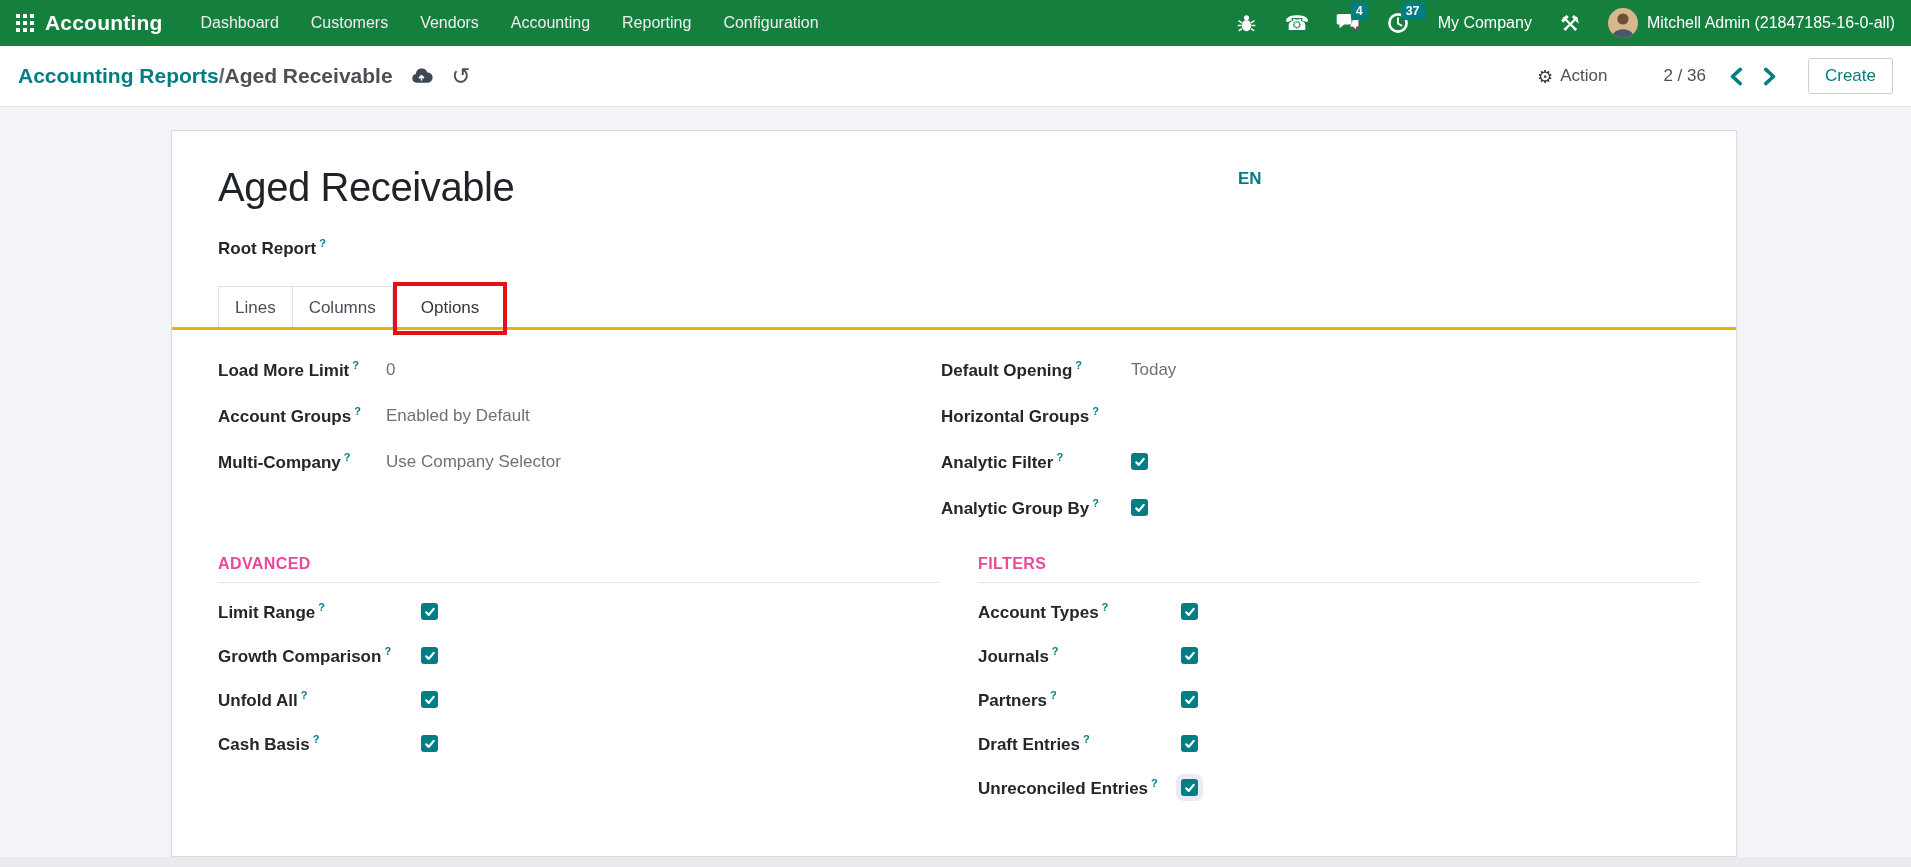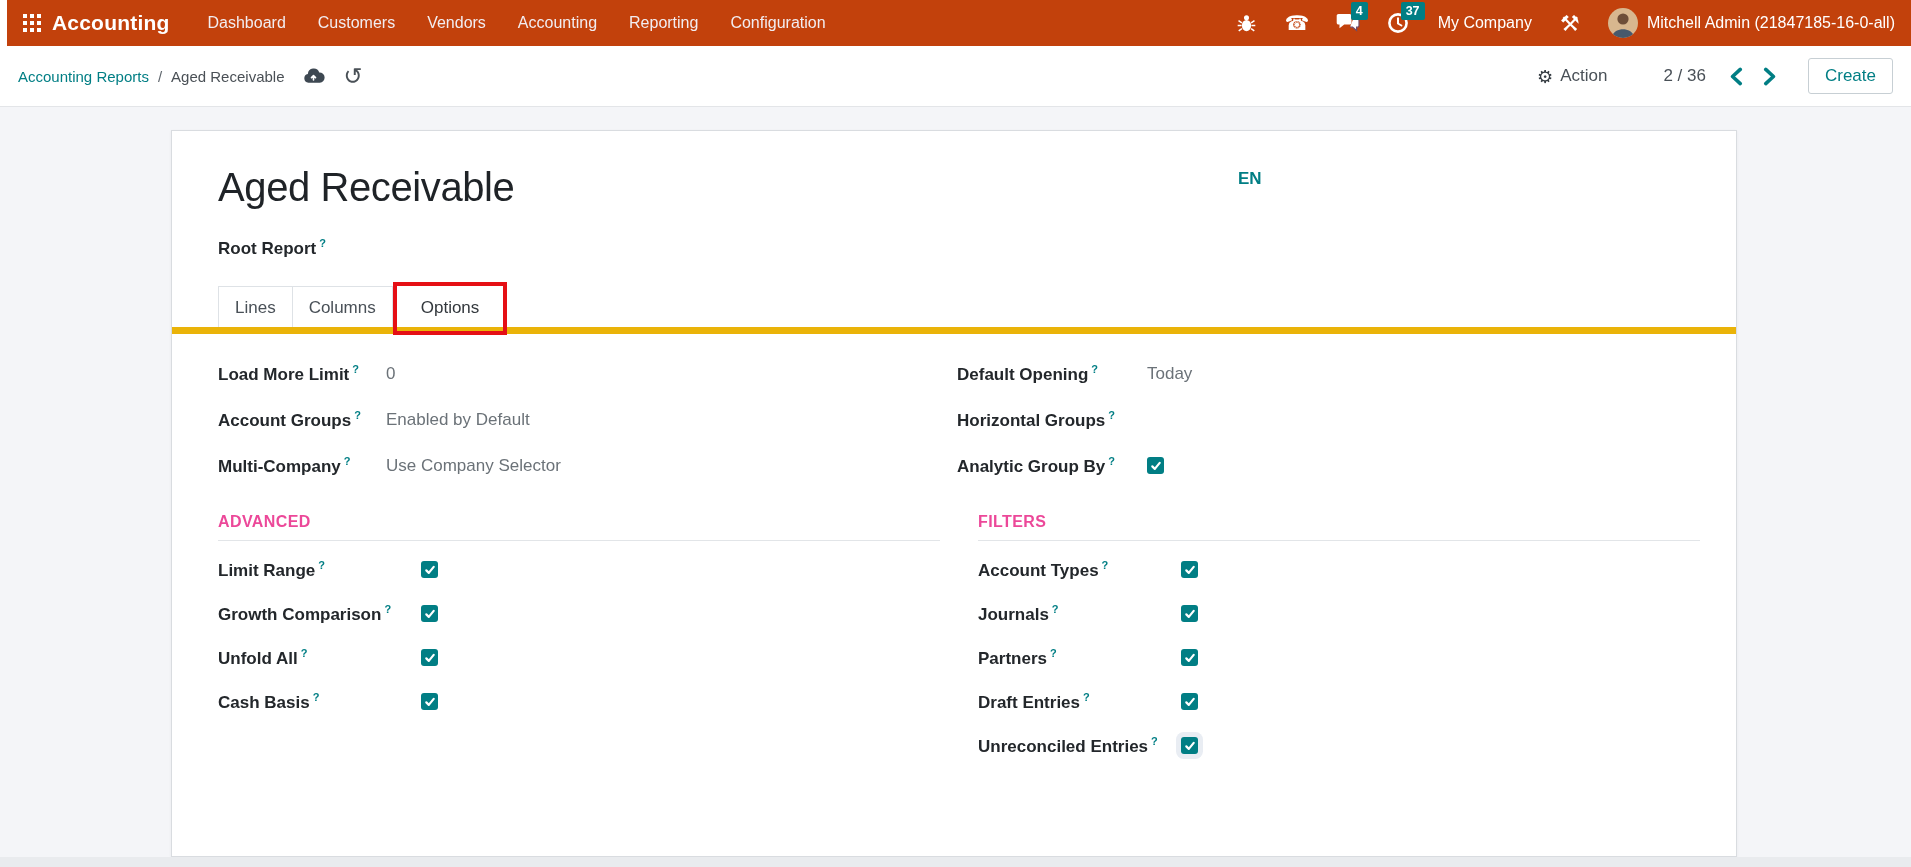--- a/index.html
+++ b/index.html
@@ -4,36 +4,36 @@
 <style>
   * { box-sizing: border-box; }
   html,body { margin:0; padding:0; }
   body {
     width:1911px; height:867px; overflow:hidden; position:relative;
     background:#ffffff; font-family:"Liberation Sans", sans-serif; color:#23272b;
   }
   .glyph { font-family:"DejaVu Sans","Liberation Sans",sans-serif; }
 
   
-  .topbar{ height:46px; background:#c2410c; display:flex; align-items:center; padding:0 16px; color:#fff;margin-left:7px; }
+  .topbar{ height:46px; background:#15803d; display:flex; align-items:center; padding:0 16px; color:#fff; }
   .brand{ display:flex; align-items:center; gap:11px; margin-right:22px; cursor:pointer; }
   .grid-icon svg{ display:block; }
   .app-name{ font-size:21px; font-weight:700; letter-spacing:.2px; }
   .menu{ display:flex; align-items:center; height:46px; }
   .menu-item{ font-size:16px; padding:0 16px; line-height:46px; cursor:pointer; color:#f2edf1; }
   .tb-right{ margin-left:auto; display:flex; align-items:center; }
   .tb-icon{ position:relative; min-width:24px; height:24px; display:flex; align-items:center; justify-content:center; margin-left:26px; cursor:pointer; font-size:20px; color:#fff; }
   .badge{ position:absolute; top:-9px; left:15px; background:#017E84; color:#fff; font-size:12.5px; font-weight:700; padding:1px 5px; border-radius:2px; line-height:16px; }
   .company{ font-size:16px; margin-left:28px; cursor:pointer; }
   .avatar{ width:30px; height:30px; border-radius:50%; overflow:hidden; margin-left:26px; cursor:pointer; flex-shrink:0; }
   .user{ font-size:16px; margin-left:9px; white-space:nowrap; cursor:pointer; }
 
   
   .crumbbar{ height:61px; display:flex; align-items:center; padding:0 18px; background:#fff; border-bottom:1px solid #e3e5e8; }
-  .crumbs{ display:flex; align-items:center; gap:9px; font-size:15px; }
+  .crumbs{ display:flex; align-items:center; font-size:21px;font-weight:bold; }
   .crumb-parent{ color:#017E84; cursor:pointer; }
   .crumb-sep{ color:#5f666d; }
   .crumb-current{ color:#4a5056; }
   .save-cloud{ margin-left:17px; cursor:pointer; display:flex; }
   .undo-btn{ margin-left:19px; font-size:23px; color:#4a5157; cursor:pointer; line-height:1; }
   .crumb-right{ margin-left:auto; display:flex; align-items:center; }
   .action-menu{ display:flex; align-items:center; gap:7px; font-size:17px; color:#495057; cursor:pointer; }
   .action-menu .glyph{ font-size:18px; color:#343b41; }
   .pager{ margin-left:56px; font-size:17px; color:#495057; }
   .pager-chevrons{ display:flex; align-items:center; gap:20px; margin-left:22px; }
@@ -42,31 +42,31 @@
 
   
   .content{ position:relative; height:760px; background:#f4f5f8; padding-top:23px; }
   .sheet{ position:relative; margin-left:171px; width:1566px; height:727px; background:#fff;
           border:1px solid #d9dce0; box-shadow:0 1px 3px rgba(0,0,0,.05); padding:33px 36px 0 46px; }
   .title{ font-size:40px; font-weight:500; color:#1f2327; margin:0; letter-spacing:-0.4px; line-height:1.15; }
   .lang{ position:absolute; left:1066px; top:38px; color:#017E84; font-size:17px; font-weight:600; cursor:pointer; }
   .root-report{ margin-top:27px; font-size:17px; font-weight:700; color:#23272b; }
   sup.q{ color:#017E84; font-size:11px; font-weight:700; margin-left:3px; }
 
-  .tabs{ display:flex; margin:27px -36px 0 -46px; padding-left:46px; border-bottom:7px solid #eab308; }
+  .tabs{ display:flex; margin:27px -36px 0 -46px; padding-left:46px; border-bottom:3px solid #eab308; }
   .tab{ font-size:17px; color:#495057; height:41px; line-height:41px; padding:0 16px; border:1px solid #dee2e6; border-bottom:none; background:#fff; cursor:pointer; }
   .tab + .tab{ margin-left:-1px; }
   .tab.active{ border-color:transparent; position:relative; margin-left:7px; padding:0 20px; color:#33383d; }
   .red-box{ position:absolute; left:-8px; top:-5px; right:-8px; bottom:-8px; border:4px solid #e50f15; pointer-events:none; z-index:5; }
 
   .form-cols{ display:flex; margin-top:17px; }
   .fcol{ width:723px; }
   .frow{ display:flex; align-items:center; height:46px; }
   .flabel{ width:168px; flex-shrink:0; font-size:17px; font-weight:700; color:#23272b; }
-  .fcol.rightcol .flabel{ width:190px;margin-left:16px; }
+  .fcol.rightcol .flabel{ width:190px; }
   .fvalue{ font-size:17px; color:#6b7278; }
 
   .sections{ display:flex; gap:38px; margin-top:24px; }
   .sec{ width:723px; }
   .sec-h{ font-size:16px; font-weight:700; color:#ec4899; letter-spacing:.4px; }
   .sec-hr{ border:none; border-top:1px solid #e2e5e8; margin:9px 0 7px; }
   .srow{ display:flex; align-items:center; height:44px; }
   .slabel{ width:203px; flex-shrink:0; font-size:17px; font-weight:700; color:#23272b; }
 
   .cb{ width:17px; height:17px; border-radius:3px; background:#017E84; display:flex; align-items:center; justify-content:center; cursor:pointer; flex-shrink:0; }
@@ -215,20 +215,28 @@
       <div class="fcol rightcol">
         <div class="frow">
           <span class="flabel"><span>Default Opening</span><sup class="q">?</sup></span>
           <span class="fvalue">Today</span>
         </div>
         <div class="frow">
           <span class="flabel"><span>Horizontal Groups</span><sup class="q">?</sup></span>
           <span class="fvalue"></span>
         </div>
         <div class="frow">
+          <span class="flabel"><span>Analytic Filter</span><sup class="q">?</sup></span>
+          <span class="cb">
+              <svg width="12" height="12" viewBox="0 0 12 12">
+                <path d="M2.3 6.4l2.5 2.5 4.9-6" stroke="#fff" stroke-width="2.2" fill="none" stroke-linecap="round" stroke-linejoin="round"></path>
+              </svg>
+            </span>
+        </div>
+        <div class="frow">
           <span class="flabel"><span>Analytic Group By</span><sup class="q">?</sup></span>
           <span class="cb">
               <svg width="12" height="12" viewBox="0 0 12 12">
                 <path d="M2.3 6.4l2.5 2.5 4.9-6" stroke="#fff" stroke-width="2.2" fill="none" stroke-linecap="round" stroke-linejoin="round"></path>
               </svg>
             </span>
         </div>
       </div>
     </div>
 

